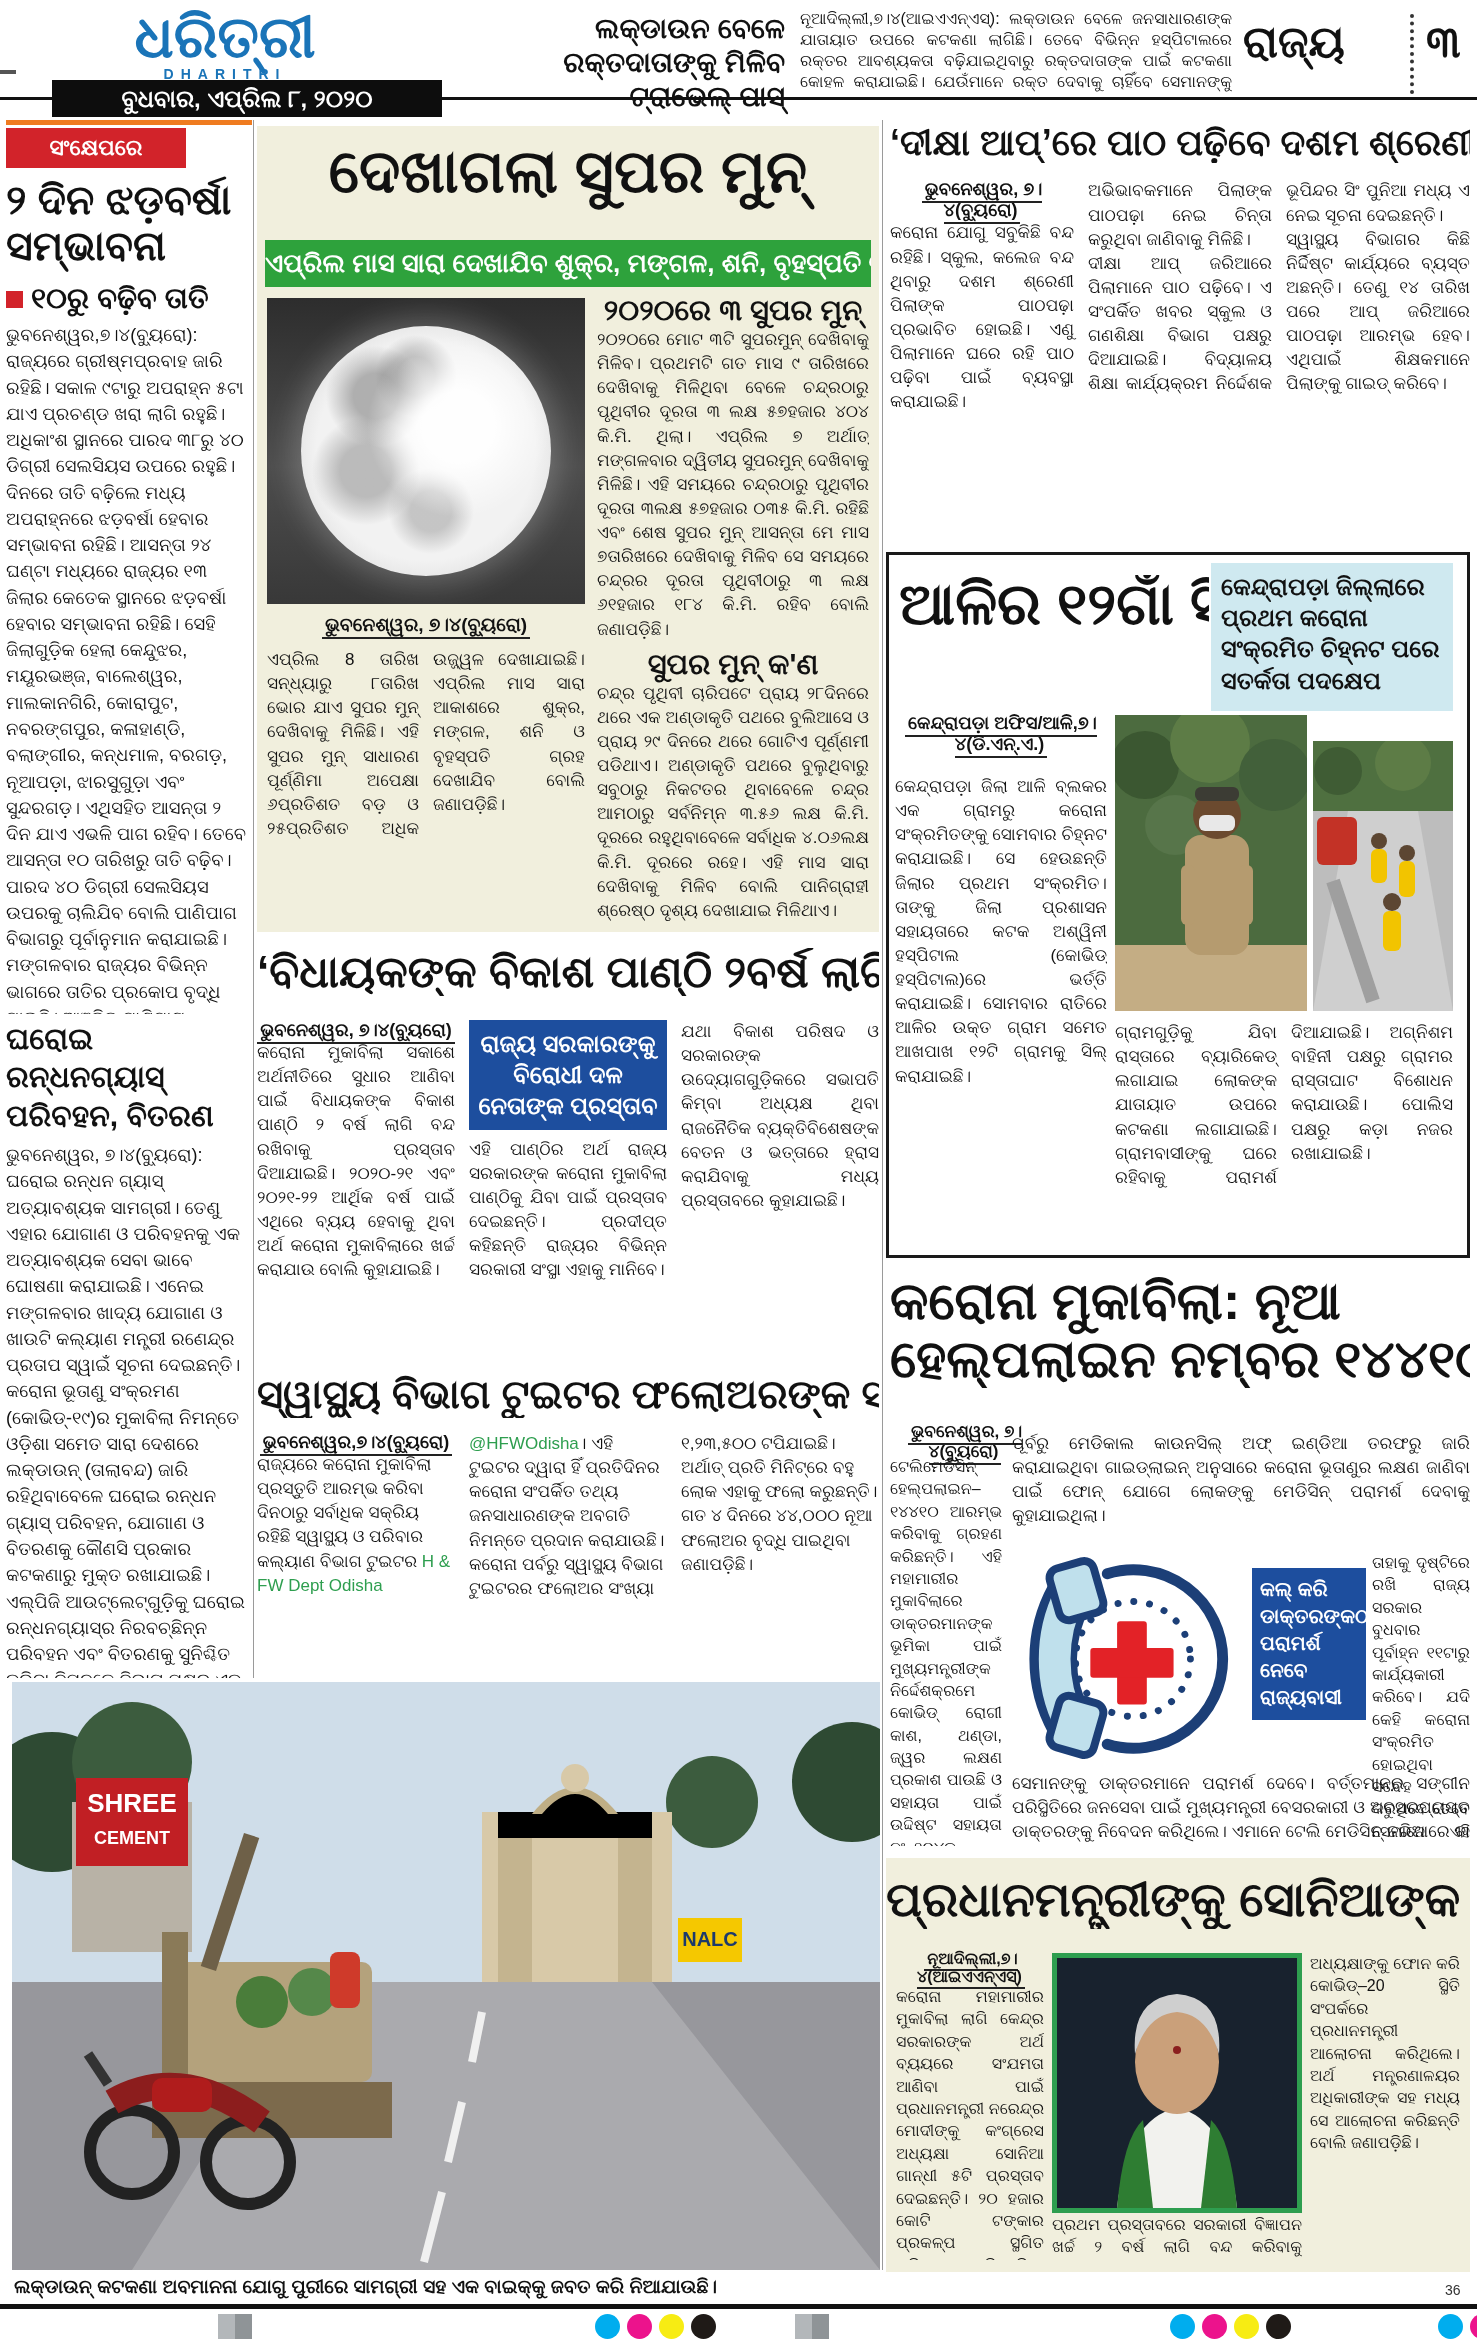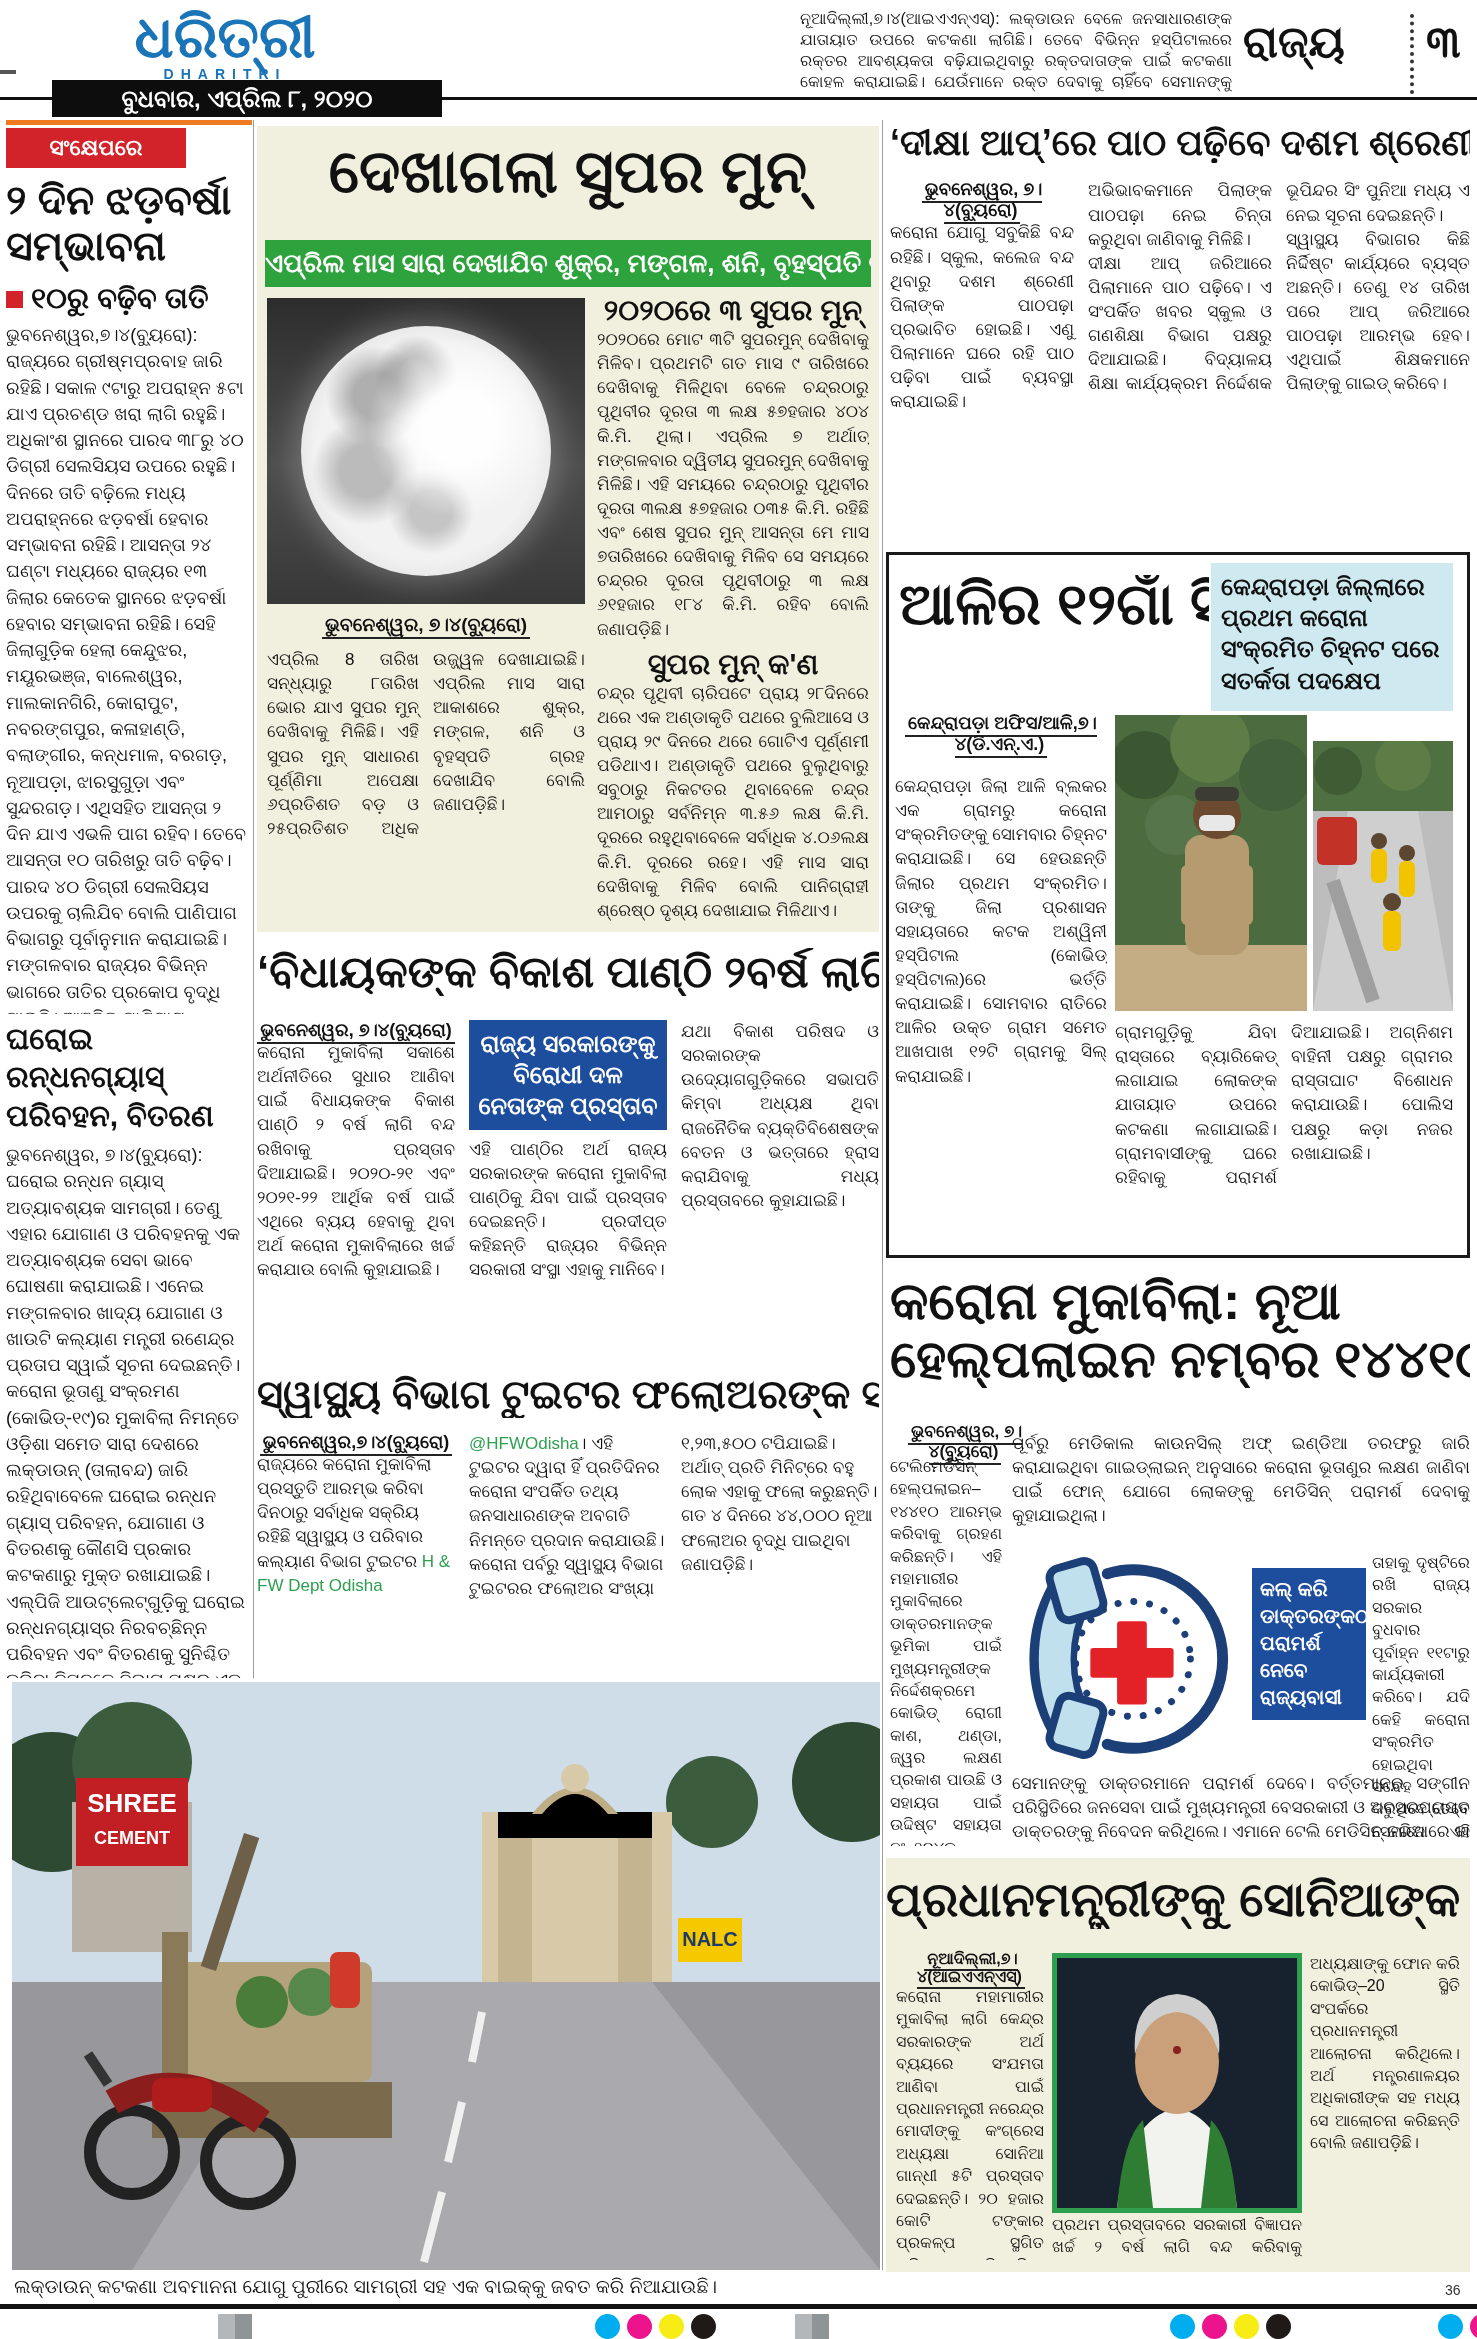--- a/index.html
+++ b/index.html
@@ -53,20 +53,25 @@
   <div class="abs" style="left:0;top:70px;width:16px;height:4px;background:#555;"></div>
 
   <div class="abs ctr" style="left:60px;top:8px;width:330px;">
     <div class="logo">ଧରିତ୍ରୀ</div>
     <div class="logosub">DHARITRI</div>
   </div>
 
   <div class="abs hline" style="left:0;top:97px;width:1477px;height:3px;"></div>
   <div class="abs datebar" style="left:52px;top:80px;width:390px;height:37px;">ବୁଧବାର, ଏପ୍ରିଲ ୮, ୨୦୨୦</div>
 
+  <div class="abs rt b" style="left:450px;top:12px;width:335px;font-size:28px;line-height:1.22;">
+    <div>ଲକ୍‌ଡାଉନ ବେଳେ</div>
+    <div>ରକ୍ତଦାତାଙ୍କୁ ମିଳିବ</div>
+    <div>ଟ୍ରାଭେଲ୍ ପାସ୍</div>
+  </div>
   <div class="abs just clip" style="left:800px;top:8px;width:432px;height:86px;font-size:16px;line-height:1.32;">ନୂଆଦିଲ୍ଲୀ,୭।୪(ଆଇଏଏନ୍‌ଏସ୍): ଲକ୍‌ଡାଉନ ବେଳେ ଜନସାଧାରଣଙ୍କ ଯାତାୟାତ ଉପରେ କଟକଣା ଲାଗିଛି। ତେବେ ବିଭିନ୍ନ ହସ୍ପିଟାଲରେ ରକ୍ତର ଆବଶ୍ୟକତା ବଢ଼ିଯାଇଥିବାରୁ ରକ୍ତଦାତାଙ୍କ ପାଇଁ କଟକଣା କୋହଳ କରାଯାଇଛି। ଯେଉଁମାନେ ରକ୍ତ ଦେବାକୁ ଚାହିଁବେ ସେମାନଙ୍କୁ ସଂପୃକ୍ତ ସଂସ୍ଥାଗୁଡ଼ିକ ପକ୍ଷରୁ ଟ୍ରାଭେଲ୍ ପାସ୍ ଯୋଗାଇଦିଆଯିବ। ଯିଏ ରକ୍ତ ଦେବାକୁ ଚାହିଁବେ, ତାଙ୍କୁ ଭାରତୀୟ ରେଡ୍‌କ୍ରସ୍ ସୋସାଇଟିର ଗାଡ଼ି ଘରୁ ଆଣିବା ସହ ରକ୍ତଦାନ ପରେ ନେଇ ଘରେ ଛାଡ଼ିଦେଇଆସିବ ବୋଲି ଏହାର ନିର୍ଦ୍ଦେଶକ ଡ. ବନଶ୍ରୀ ସିଂ କହିଛନ୍ତି।</div>
 
   <div class="abs sectionhead" style="left:1243px;top:20px;">ରାଜ୍ୟ</div>
   <div class="abs" style="left:1410px;top:14px;height:80px;border-left:4px dotted #333;"></div>
   <div class="abs sectionhead" style="left:1426px;top:20px;">୩</div>
 
   <div class="abs vline" style="left:253px;top:120px;height:1558px;"></div>
   <div class="abs vline" style="left:882px;top:120px;height:2150px;"></div>
 
   <div class="abs" style="left:6px;top:120px;width:246px;height:5px;background:#ef7b20;"></div>
@@ -262,21 +267,21 @@
       <rect x="140" y="400" width="240" height="56" fill="#7c6a4c"></rect>
     </g>
     <g>
       <circle cx="120" cy="470" r="42" fill="none" stroke="#222" stroke-width="12"></circle>
       <circle cx="236" cy="480" r="42" fill="none" stroke="#222" stroke-width="12"></circle>
       <path d="M100 420 Q 170 380 250 440" fill="none" stroke="#8c1d1d" stroke-width="26"></path>
       <rect x="140" y="396" width="60" height="34" rx="10" fill="#b01c1c"></rect>
       <path d="M96 402 L 76 372" stroke="#333" stroke-width="10"></path>
     </g>
   </svg>
-  <div class="abs clip" style="left:14px;top:2276px;width:1100px;height:26px;font-size:19px;">ଲକ୍‌ଡାଉନ୍ କଟକଣା ଅବମାନନା ଯୋଗୁ ପୁରୀରେ ସାମଗ୍ରୀ ସହ ଏକ ବାଇକ୍‌କୁ ଜବତ କରି ନିଆଯାଉଛି।</div>
+  <div class="abs clip" style="left:14px;top:2276px;width:1100px;height:26px;font-size:19px;font-weight:bold;">ଲକ୍‌ଡାଉନ୍ କଟକଣା ଅବମାନନା ଯୋଗୁ ପୁରୀରେ ସାମଗ୍ରୀ ସହ ଏକ ବାଇକ୍‌କୁ ଜବତ କରି ନିଆଯାଉଛି।</div>
 
   <div class="abs" style="left:1445px;top:2282px;font-size:14px;color:#333;">36</div>
   <div class="abs hline" style="left:0;top:2304px;width:1477px;height:5px;"></div>
 
   <div class="abs graysq" style="left:218px;top:2314px;"></div>
   <div class="abs" style="left:595px;top:2314px;white-space:nowrap;">
     <span class="dot" style="background:#00adee;"></span><span class="dot" style="background:#ec138c;"></span><span class="dot" style="background:#f7ec13;"></span><span class="dot" style="background:#1f1a17;"></span>
   </div>
   <div class="abs graysq" style="left:795px;top:2314px;"></div>
   <div class="abs" style="left:1170px;top:2314px;white-space:nowrap;">

